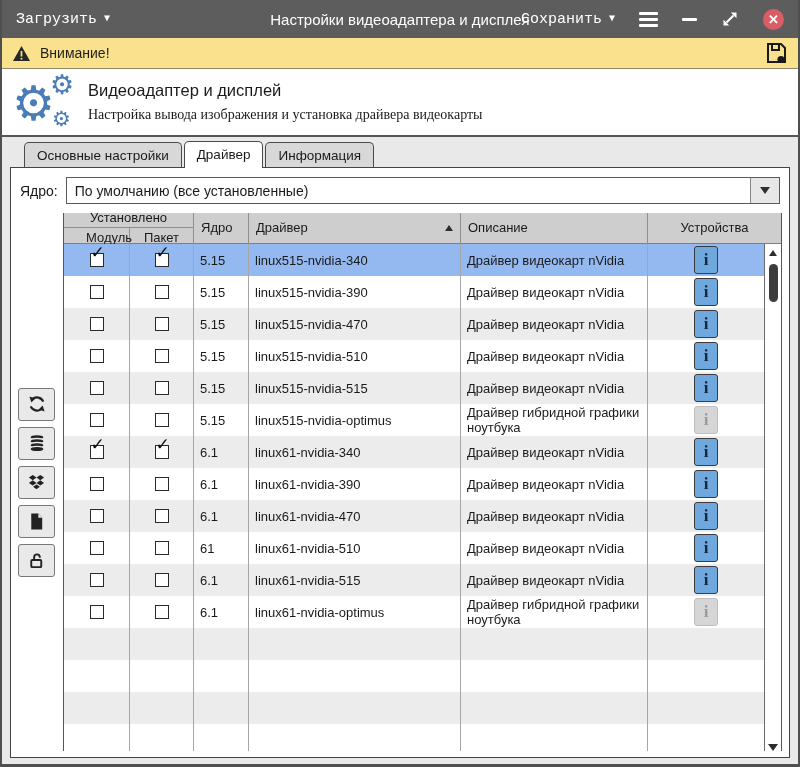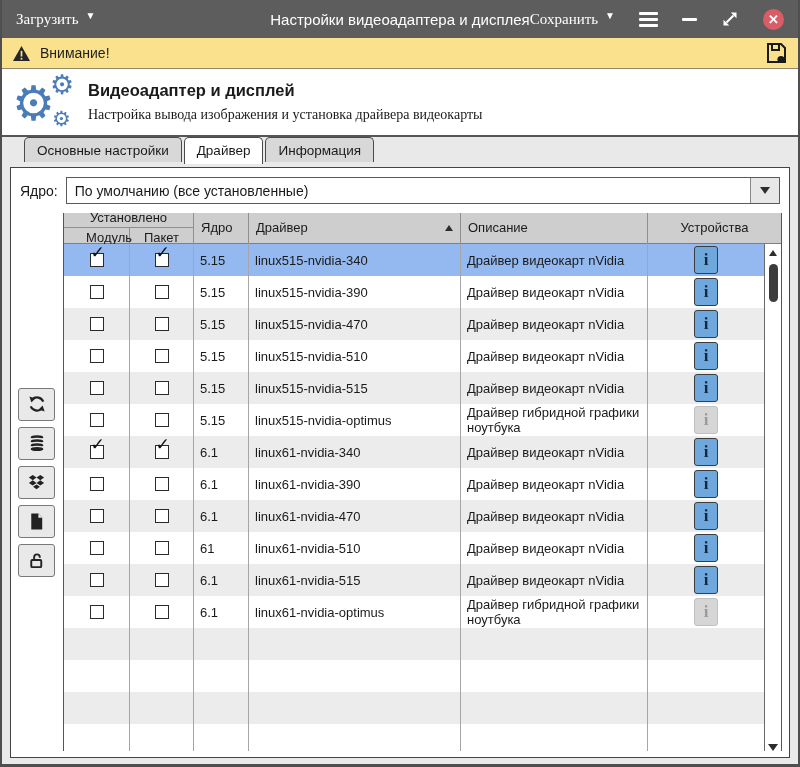--- a/index.html
+++ b/index.html
@@ -13,22 +13,22 @@
     width:800px; height:767px;
     border-left:2px solid #4f4f4f; border-right:2px solid #4f4f4f; border-bottom:3px solid #4f4f4f;
     display:flex; flex-direction:column; background:#e9e9e9; overflow:hidden;
   }
   
   .titlebar {
     height:38px; flex:0 0 38px; background:#5d5d5d; color:#fff;
     display:flex; align-items:center; padding:0 14px; position:relative; font-size:15px;
   }
   .tb-title { position:absolute; left:50%; transform:translateX(-50%); white-space:nowrap; }
-  .tb-menu-btn { background:none; border:none; color:#fff; font-size:15px; font-family:Liberation Serif, serif;
-    display:flex; align-items:flex-start; gap:7px; cursor:pointer; padding:0; }
+  .tb-menu-btn { background:none; border:none; color:#fff; font-size:15px; font-family:Liberation Mono, monospace;
+    display:flex; align-items:center; gap:7px; cursor:pointer; padding:0; }
   .caret-down { font-size:10px; line-height:1; }
   .tb-right { margin-left:auto; display:flex; align-items:center; gap:24px; }
   .icon-btn { background:none; border:none; padding:0; cursor:pointer; display:flex; align-items:center; justify-content:center; }
   .hamburger { display:flex; flex-direction:column; gap:3px; }
   .hamburger i { display:block; width:19px; height:3px; background:#fff; border-radius:1px; }
   .min-bar { display:block; width:15px; height:3px; background:#fff; border-radius:1px; }
   .close-circle { width:21px; height:21px; border-radius:50%; background:#d85d66;
     color:#fff; font-size:13px; font-weight:bold; display:flex; align-items:center; justify-content:center; line-height:1; }
   
   .warnbar {
@@ -40,24 +40,24 @@
   .apphead {
     height:68px; flex:0 0 68px; background:#fff; border-bottom:2px solid #555;
     display:flex; align-items:center; padding:0 8px;
   }
   .gears { width:78px; height:62px; position:relative; color:#4a7cb8; flex:0 0 78px;
     font-family:"DejaVu Sans", sans-serif; }
   .gears span { position:absolute; line-height:1; }
   .gear-big    { font-size:48px; left:2px;  top:8px; }
   .gear-med    { font-size:27px; left:40px; top:0px; }
   .gear-small  { font-size:21px; left:42px; top:38px; }
-  .apphead-text h1 { margin:0 0 7px 0; font-size:16.5px; font-weight:bold; }
+  .apphead-text h1 { margin:0 0 7px 0; font-size:16.5px; font-weight:normal; }
   .apphead-text p  { margin:0; font-size:14px;font-family:Liberation Serif, serif; }
   
-  .tabstrip { height:30px; flex:0 0 30px; display:flex; align-items:flex-start; padding-left:22px; background:#e9e9e9; }
+  .tabstrip { height:30px; flex:0 0 30px; display:flex; align-items:flex-end; padding-left:22px; background:#e9e9e9; }
   .tab {
     font-family:inherit; font-size:13.5px; color:#1a1a1a;
     background:#d8d8d8; border:1px solid #4a4a4a; border-bottom:none;
     border-radius:5px 5px 0 0; padding:5px 12px 4px; margin-right:2px; cursor:pointer; position:relative;
   }
   .tab.active { background:#fff; z-index:3; padding-bottom:6px; margin-bottom:-1px; }
   
   .panel {
     flex:1; margin:0 8px 6px; border:1px solid #444; background:#fff;
     position:relative; z-index:2; padding:9px 7px 6px; display:flex; flex-direction:column; overflow:hidden;

